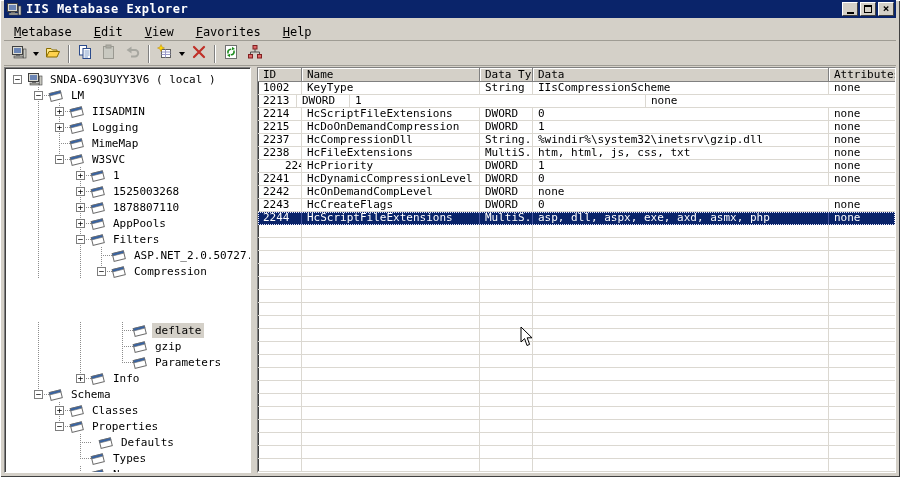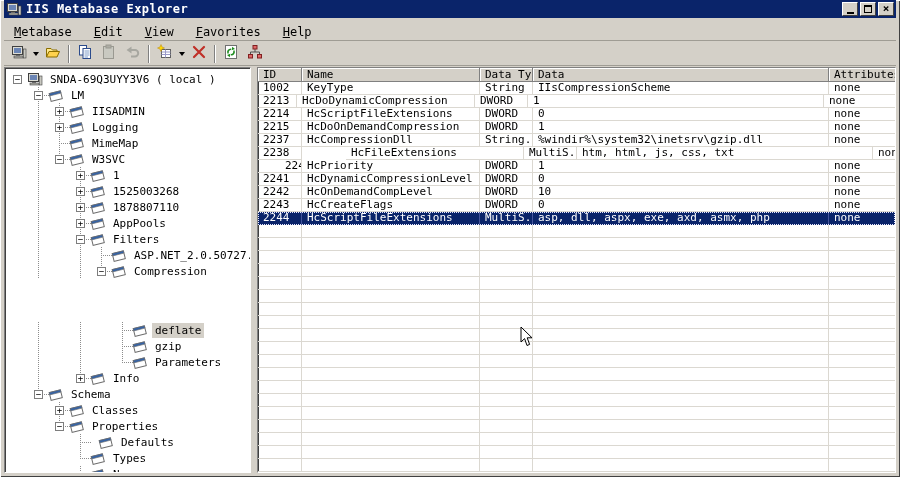--- a/index.html
+++ b/index.html
@@ -517,21 +517,20 @@
     <div id="list-rows">
         <div class="grid-row">
           <div class="gcell" style="width: 44px;">1002</div>
           <div class="gcell" style="width: 178px;">KeyType</div>
           <div class="gcell" style="width: 53px;">String</div>
           <div class="gcell" style="width: 296px;">IIsCompressionScheme</div>
           <div class="gcell flex-last">none</div>
         </div>
         <div class="grid-row">
           <div class="gcell" style="width: 39px;">2213</div>
-          <div class="gcell" style="width: 178px;">HcDoDynamicCompression</div>
           <div class="gcell" style="width: 53px;">DWORD</div>
           <div class="gcell" style="width: 296px;">1</div>
           <div class="gcell flex-last">none</div>
         </div>
         <div class="grid-row">
           <div class="gcell" style="width: 44px;">2214</div>
           <div class="gcell" style="width: 178px;">HcScriptFileExtensions</div>
           <div class="gcell" style="width: 53px;">DWORD</div>
           <div class="gcell" style="width: 296px;">0</div>
           <div class="gcell flex-last">none</div>
@@ -545,21 +544,21 @@
         </div>
         <div class="grid-row">
           <div class="gcell" style="width: 44px;">2237</div>
           <div class="gcell" style="width: 178px;">HcCompressionDll</div>
           <div class="gcell" style="width: 53px;">String...</div>
           <div class="gcell" style="width: 296px;">%windir%\system32\inetsrv\gzip.dll</div>
           <div class="gcell flex-last">none</div>
         </div>
         <div class="grid-row">
           <div class="gcell" style="width: 44px;">2238</div>
-          <div class="gcell" style="width: 178px; margin-left: 44px;">HcFileExtensions</div>
+          <div class="gcell" style="width: 178px;">HcFileExtensions</div>
           <div class="gcell" style="width: 53px;">MultiS...</div>
           <div class="gcell" style="width: 296px;">htm, html, js, css, txt</div>
           <div class="gcell flex-last">none</div>
         </div>
         <div class="grid-row">
           <div class="gcell" style="width: 44px; padding-left: 27px;">2240</div>
           <div class="gcell" style="width: 178px;">HcPriority</div>
           <div class="gcell" style="width: 53px;">DWORD</div>
           <div class="gcell" style="width: 296px;">1</div>
           <div class="gcell flex-last">none</div>
@@ -568,21 +567,20 @@
           <div class="gcell" style="width: 44px;">2241</div>
           <div class="gcell" style="width: 178px;">HcDynamicCompressionLevel</div>
           <div class="gcell" style="width: 53px;">DWORD</div>
           <div class="gcell" style="width: 296px;">0</div>
           <div class="gcell flex-last">none</div>
         </div>
         <div class="grid-row">
           <div class="gcell" style="width: 44px;">2242</div>
           <div class="gcell" style="width: 178px;">HcOnDemandCompLevel</div>
           <div class="gcell" style="width: 53px;">DWORD</div>
-          <div class="gcell" style="width: 296px;">10</div>
           <div class="gcell flex-last">none</div>
         </div>
         <div class="grid-row">
           <div class="gcell" style="width: 44px;">2243</div>
           <div class="gcell" style="width: 178px;">HcCreateFlags</div>
           <div class="gcell" style="width: 53px;">DWORD</div>
           <div class="gcell" style="width: 296px;">0</div>
           <div class="gcell flex-last">none</div>
         </div>
         <div class="grid-row sel">

